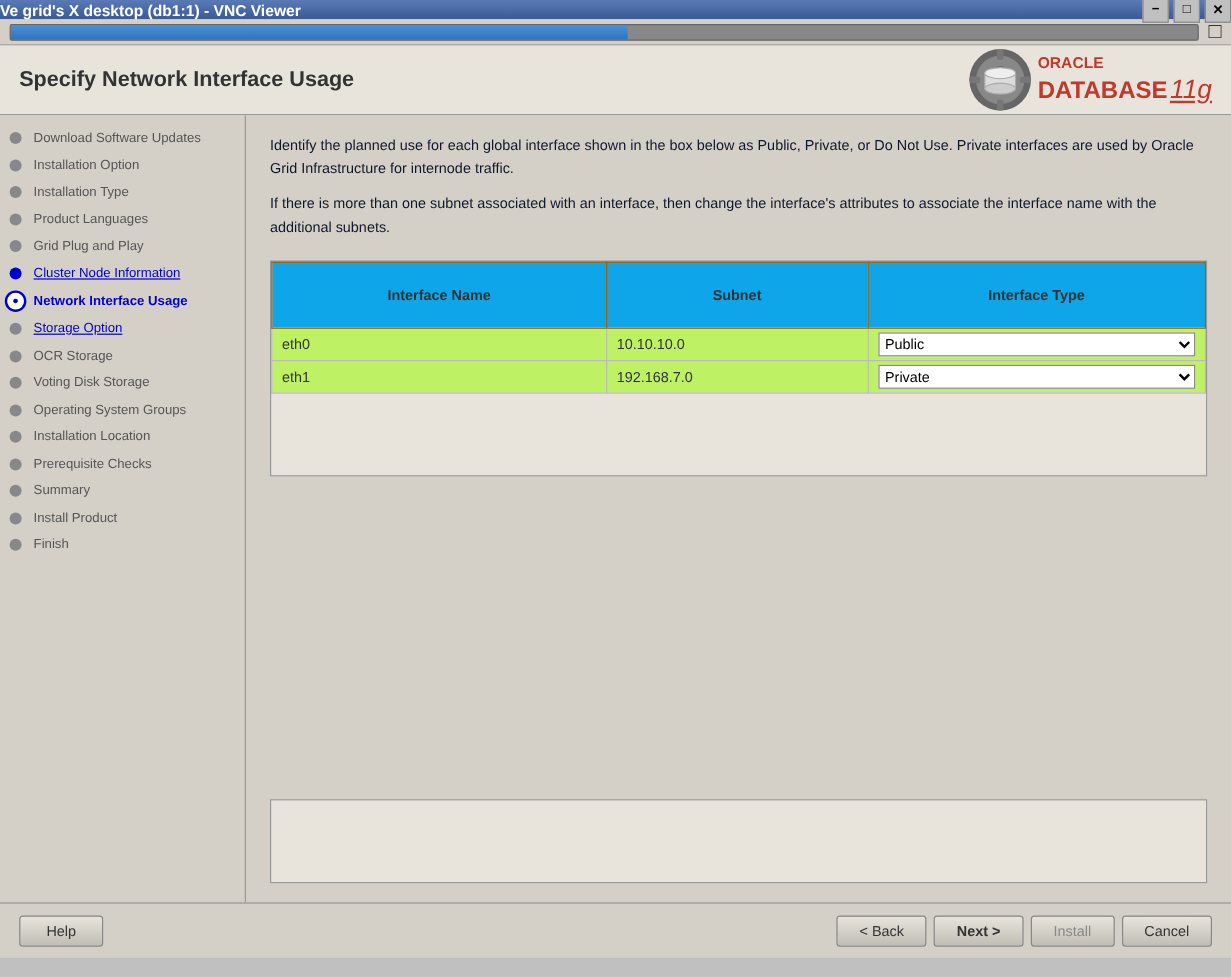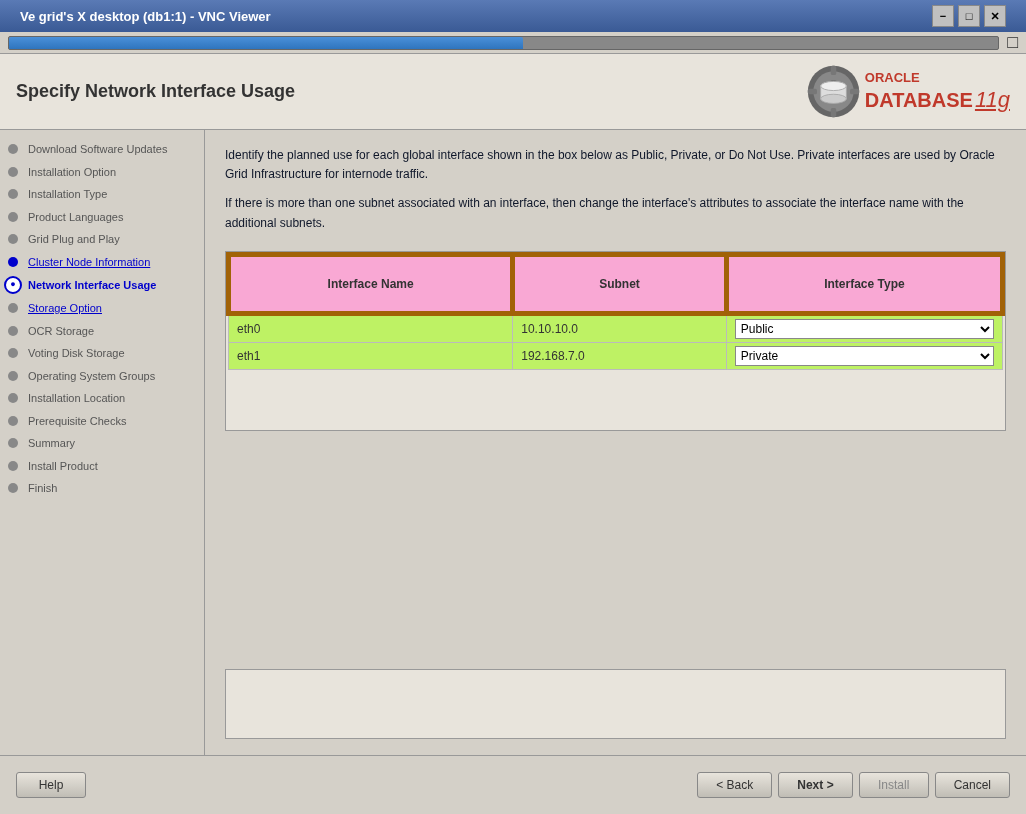--- a/index.html
+++ b/index.html
@@ -2,25 +2,25 @@
 <html><head>
   <meta charset="utf-8">
   <style>
     * { box-sizing: border-box; margin: 0; padding: 0; }
     body { font-family: Arial, sans-serif; font-size: 12px; background: #c0c0c0; width: 1026px; height: 814px; overflow: hidden; }
 
     
     .title-bar {
       background: linear-gradient(to bottom, #5a7ab5, #3a5a95);
       color: white;
-      height: 32px;
+      height: 16px;
       display: flex;
       align-items: center;
       justify-content: space-between;
-      padding: 0 20px;
+      padding: 0 0;
       font-size: 13px;
       font-weight: bold;
       text-align: right;
     }
     .title-bar-controls { display: flex; gap: 4px; }
     .title-bar-btn {
       width: 22px; height: 22px;
       background: #c0c0c0;
       border: 1px solid #888;
       display: flex; align-items: center; justify-content: center;
@@ -59,21 +59,21 @@
     }
 
     
     .header {
       background: #e8e4dc;
       display: flex;
       align-items: center;
       justify-content: space-between;
       padding: 8px 16px;
       border-bottom: 1px solid #999;
-      height: 76px;
+      height: 58px;
     }
     .header-title {
       font-size: 18px;
       font-weight: bold;
       color: #333;
     }
     .oracle-text {
       font-size: 13px;
       font-weight: bold;
       color: #c0392b;
@@ -177,22 +177,22 @@
       margin-top: 8px;
       flex: 1;
       max-height: 180px;
     }
     .interface-table {
       width: 100%;
       border-collapse: collapse;
       font-size: 12px;
     }
     .interface-table th {
-      background: #f9a8d4;
-      border: 5px solid #a16207;
+      background: #0ea5e9;
+      border: 1px solid #a16207;
       padding: 20px 8px;
       text-align: center;
       font-weight: bold;
       color: #333;
     }
     .interface-table td {
       border: 1px solid #bbb;
       padding: 3px 8px;
       background: #bef264;
       color: #333;
@@ -213,21 +213,21 @@
       height: 70px;
       padding: 4px;
       font-size: 11px;
       color: #555;
     }
 
     
     .bottom-bar {
       background: #d4d0c8;
       border-top: 1px solid #999;
-      height: 59px;
+      height: 46px;
       display: flex;
       align-items: center;
       justify-content: space-between;
       padding: 0 16px;
     }
     .bottom-btn {
       background: linear-gradient(to bottom, #e8e4dc, #c0bdb5);
       border: 1px solid #888;
       border-radius: 3px;
       padding: 5px 18px;

